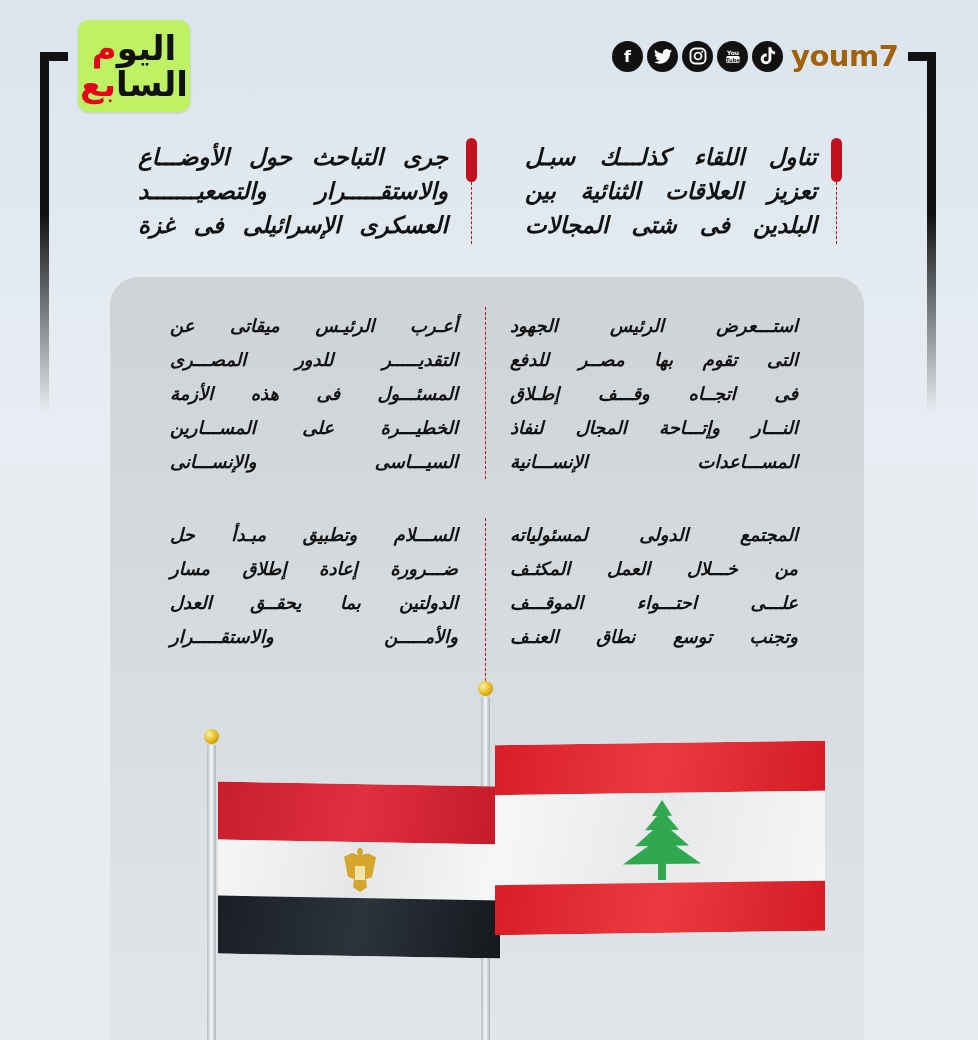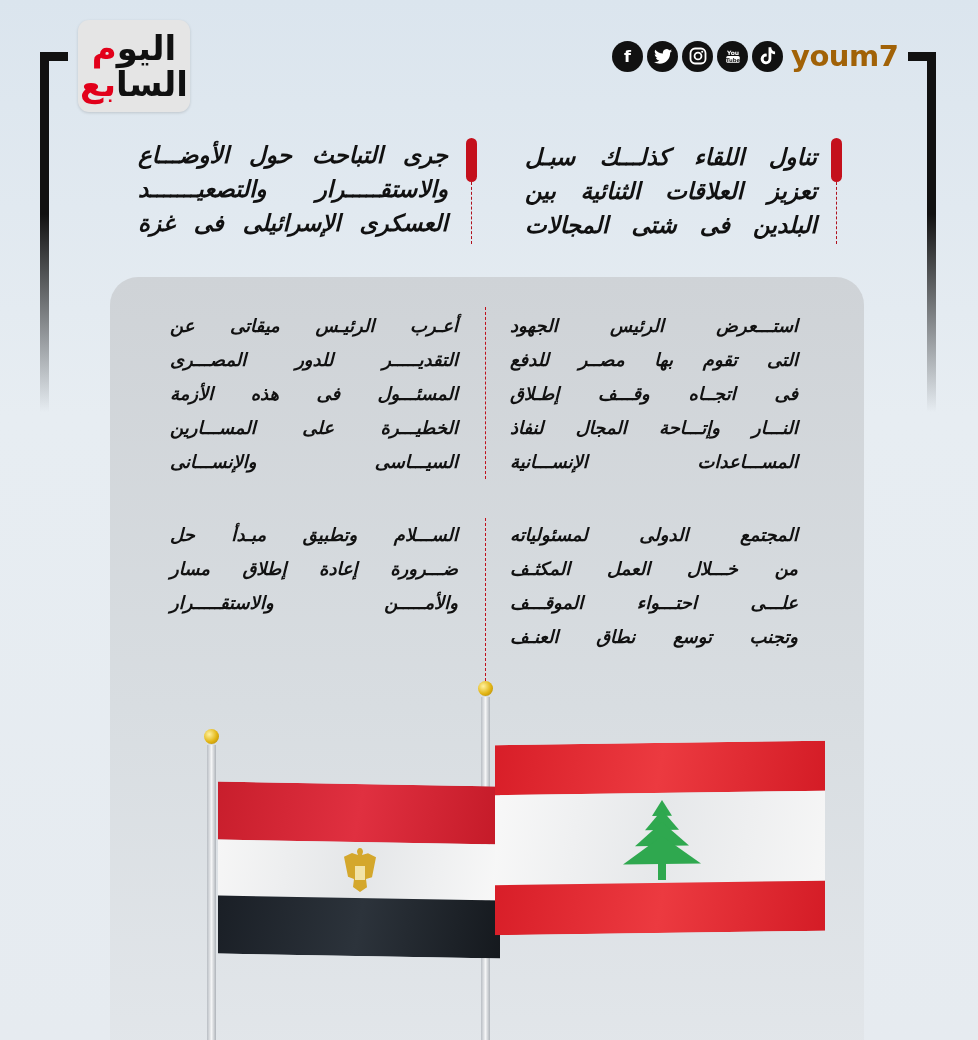--- a/index.html
+++ b/index.html
@@ -18,21 +18,21 @@
     .frame-side {
       position: absolute; top: 52px; width: 9px; height: 360px;
       background: linear-gradient(180deg, #111 0%, #111 45%, rgba(17,17,17,0) 100%);
     }
     .frame-side.left { left: 40px; }
     .frame-side.right { left: 927px; }
 
     
     .logo {
       position: absolute; left: 78px; top: 20px; width: 112px; height: 92px;
-      background: #e5e5e5; border-radius: 11px;
+      background: #bef264; border-radius: 11px;
       box-shadow: 0 1px 3px rgba(0,0,0,0.15);
       display: flex; flex-direction: column; align-items: center; justify-content: center;
       direction: rtl;
     }
     .logo .l1, .logo .l2 {
       font-family: "DejaVu Sans", sans-serif; font-weight: bold;
       font-size: 34px; line-height: 36px; letter-spacing: -1px;
     }
     .logo .l1 { color: #111; }
     .logo .l2 { color: #111; }
@@ -149,21 +149,21 @@
 <div class="marker" style="left:466px; top:138px;">
   <div class="pill"></div>
   <div class="dash" style="height:62px;"></div>
 </div>
 
 <div class="block top-block" style="left:525px; top:140px; width:292px;">
   <span class="line">تناول اللقاء كذلـــك سبـل</span>
   <span class="line">تعزيز العلاقات الثنائية بين</span>
   <span class="line">البلدين فى شتى المجالات</span>
 </div>
-<div class="block top-block" style="left:138px; top:140px; width:310px;font-family:Liberation Mono, monospace;">
+<div class="block top-block" style="left:138px; top:140px; width:310px;">
   <span class="line">جرى التباحث حول الأوضـــاع</span>
   <span class="line">والاستقـــــرار والتصعيـــــــد</span>
   <span class="line">العسكرى الإسرائيلى فى غزة</span>
 </div>
 
 <div class="panel"></div>
 <div class="divider" style="top:307px; height:172px;"></div>
 <div class="divider" style="top:518px; height:168px;"></div>
 
 <div class="block panel-block" style="left:510px; top:309px; width:288px;">
@@ -182,20 +182,21 @@
 </div>
 <div class="block panel-block" style="left:510px; top:518px; width:288px;">
   <span class="line">المجتمع الدولى لمسئولياته</span>
   <span class="line">من خـــلال العمل المكثـف</span>
   <span class="line">علـــى احتـــواء الموقـــف</span>
   <span class="line">وتجنب توسع نطاق العنـف</span>
 </div>
 <div class="block panel-block" style="left:170px; top:518px; width:288px;">
   <span class="line">الســـلام وتطبيق مبـدأ حل</span>
   <span class="line">ضـــرورة إعادة إطلاق مسار</span>
+  <span class="line">الدولتين بما يحقــق العدل</span>
   <span class="line">والأمـــــن والاستقـــــرار</span>
 </div>
 
 <div class="finial" style="left:204px; top:729px;"></div>
 <div class="pole" style="left:207px; top:745px; height:300px;"></div>
 <div class="finial" style="left:478px; top:681px;"></div>
 <div class="pole" style="left:481px; top:697px; height:350px;"></div>
 
 <div class="flag" style="left:218px; top:784px; width:282px; height:172px; transform: skewY(1deg);">
   <div class="stripe" style="height:58px; background: linear-gradient(100deg,#c81e2c,#e03040 50%,#c41a28);"></div>

